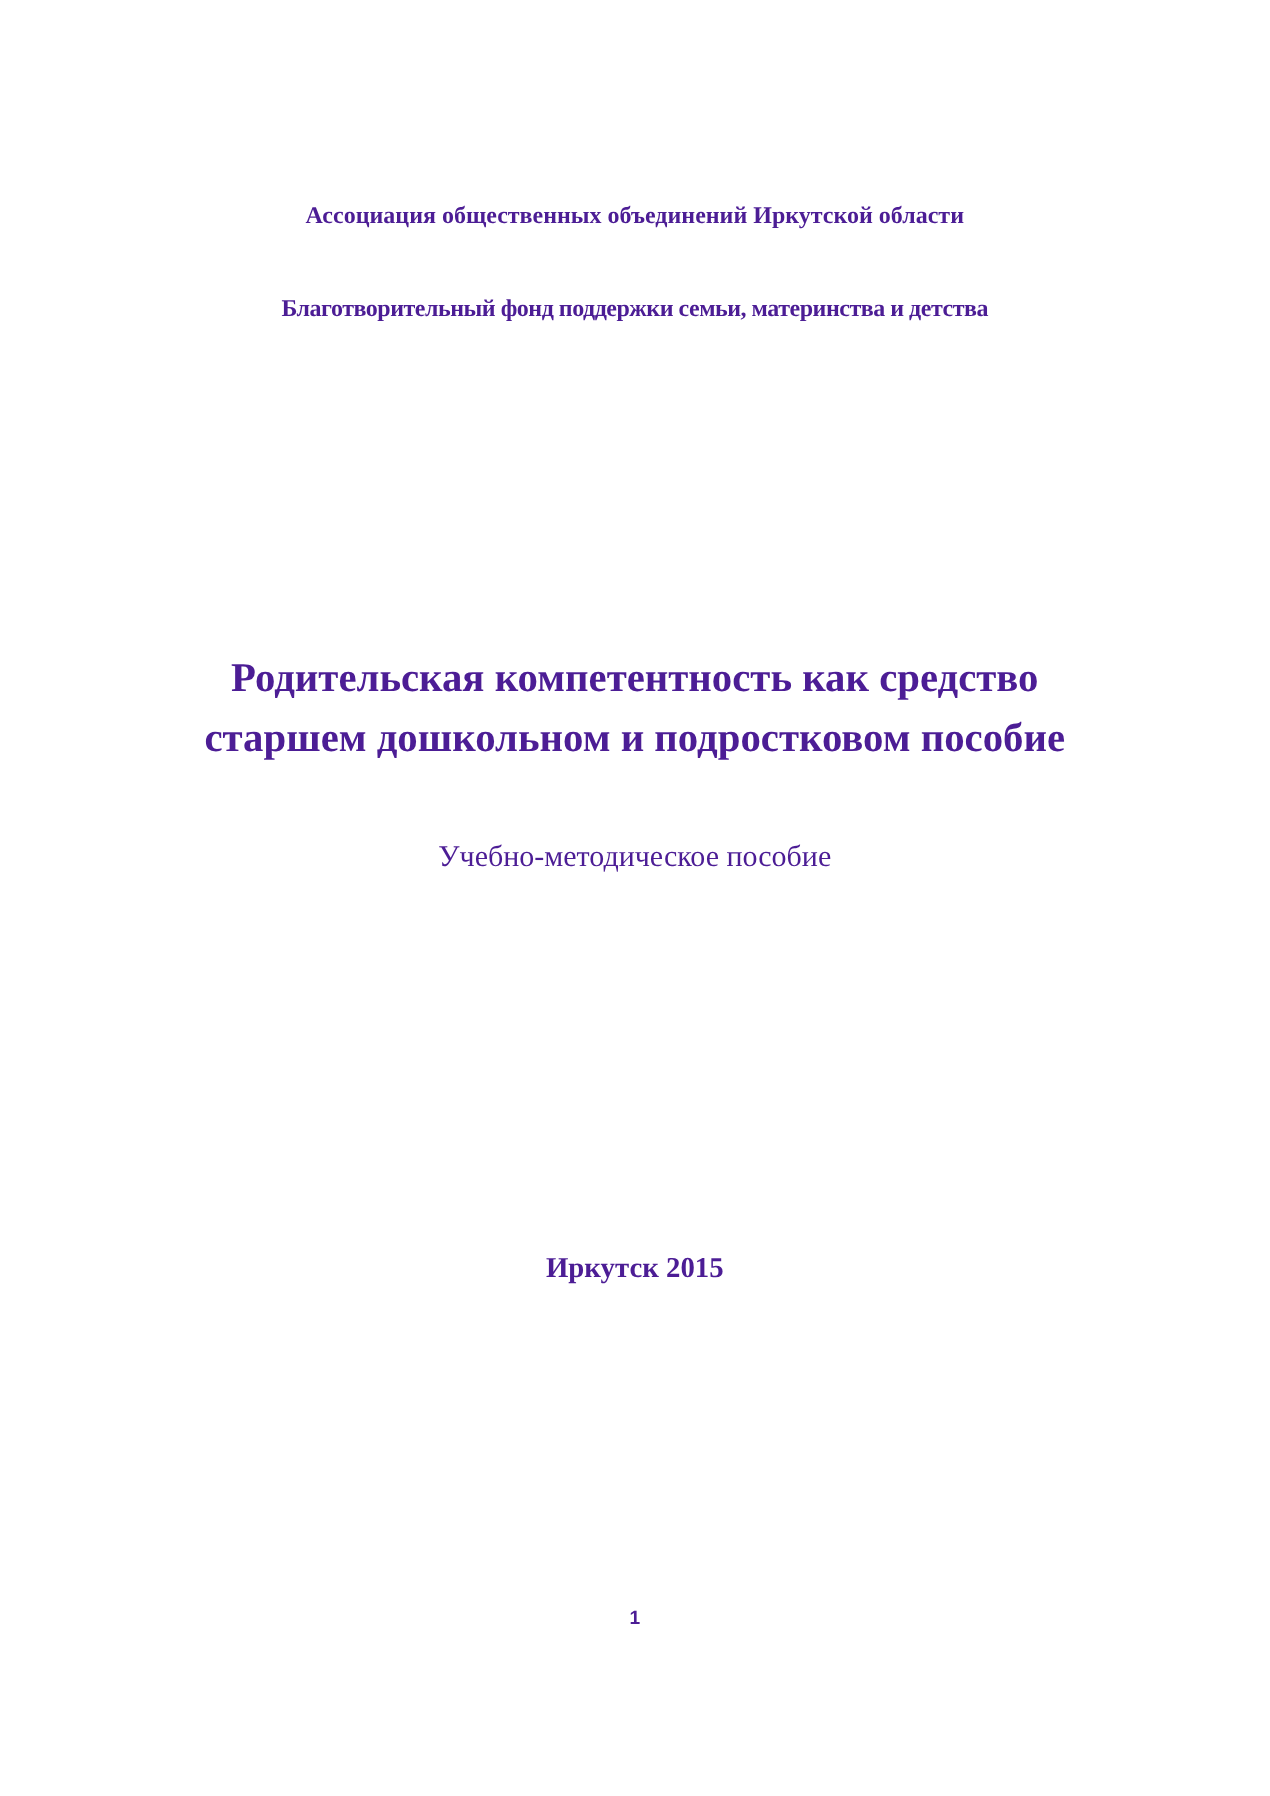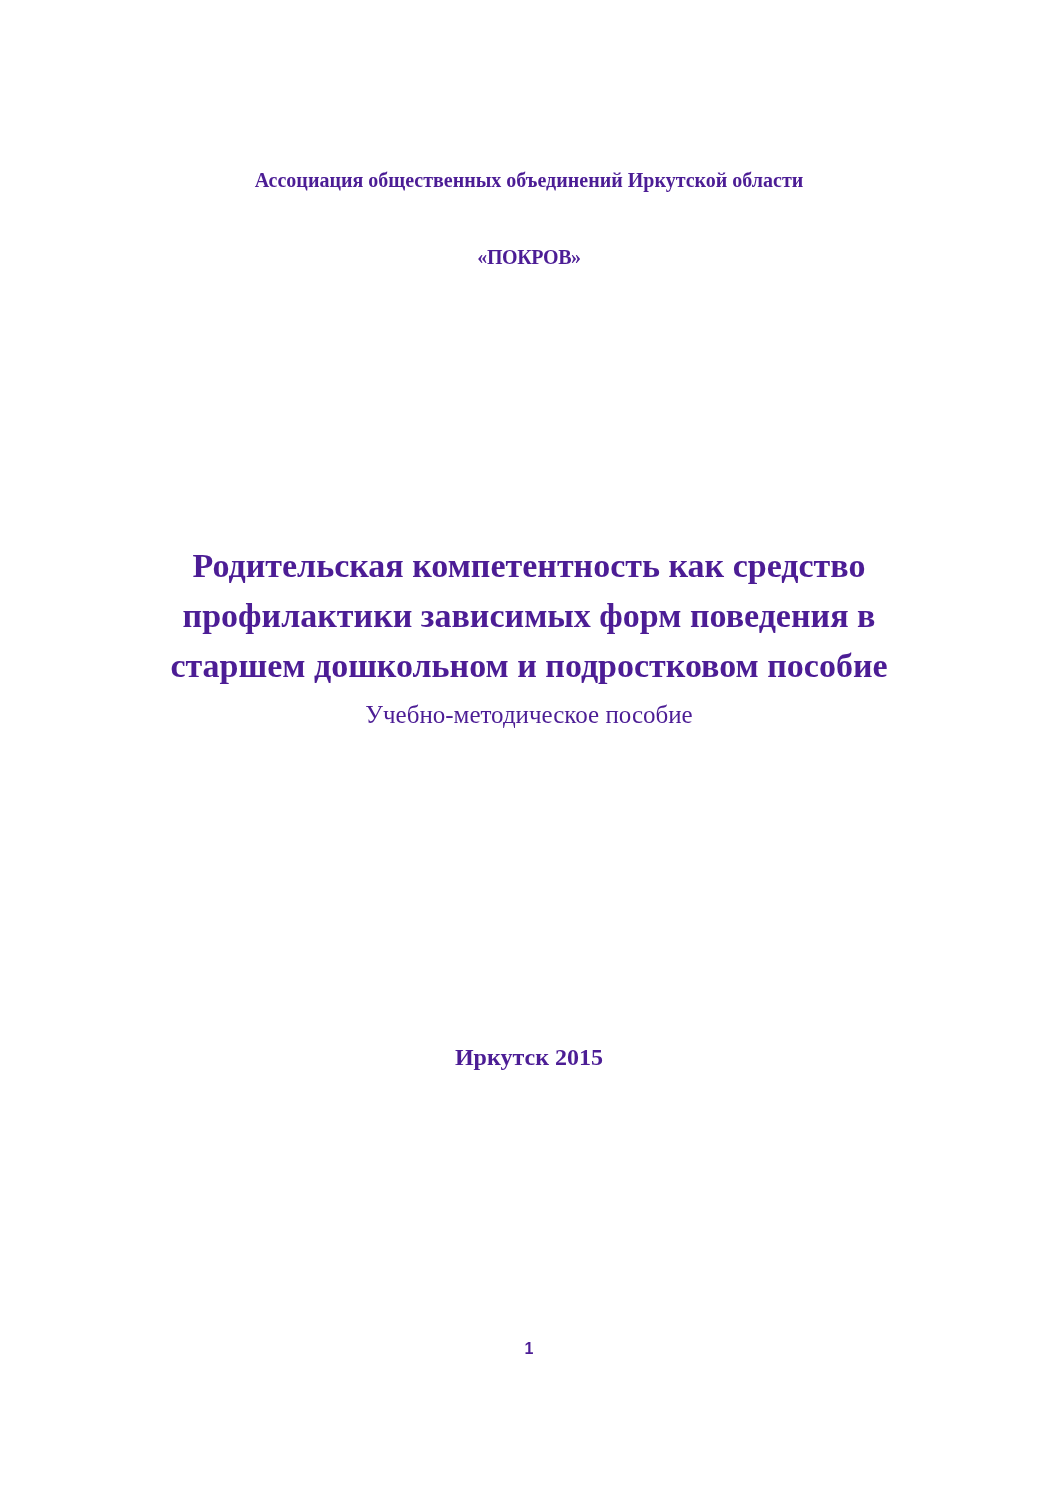--- a/index.html
+++ b/index.html
@@ -65,26 +65,25 @@
 </head>
 <body>
 
 <div class="page">
 
   <div class="centered assoc-block">
     <div>Ассоциация общественных объединений Иркутской области</div>
   </div>
 
   <div class="centered fund-block">
-    <div>«ПОКРОВ»</div>
+    <div>Благотворительный фонд поддержки семьи, материнства и детства</div>
   </div>
 
   <h1 class="centered doc-title">
     <span class="tline">Родительская компетентность как средство</span>
-    <span class="tline">профилактики зависимых форм поведения в</span>
     <span class="tline">старшем дошкольном и подростковом пособие</span>
   </h1>
 
   <div class="centered doc-subtitle">Учебно-методическое пособие</div>
 
   <div class="centered imprint">Иркутск 2015</div>
 
   <div class="centered page-number">1</div>
 
 </div>

